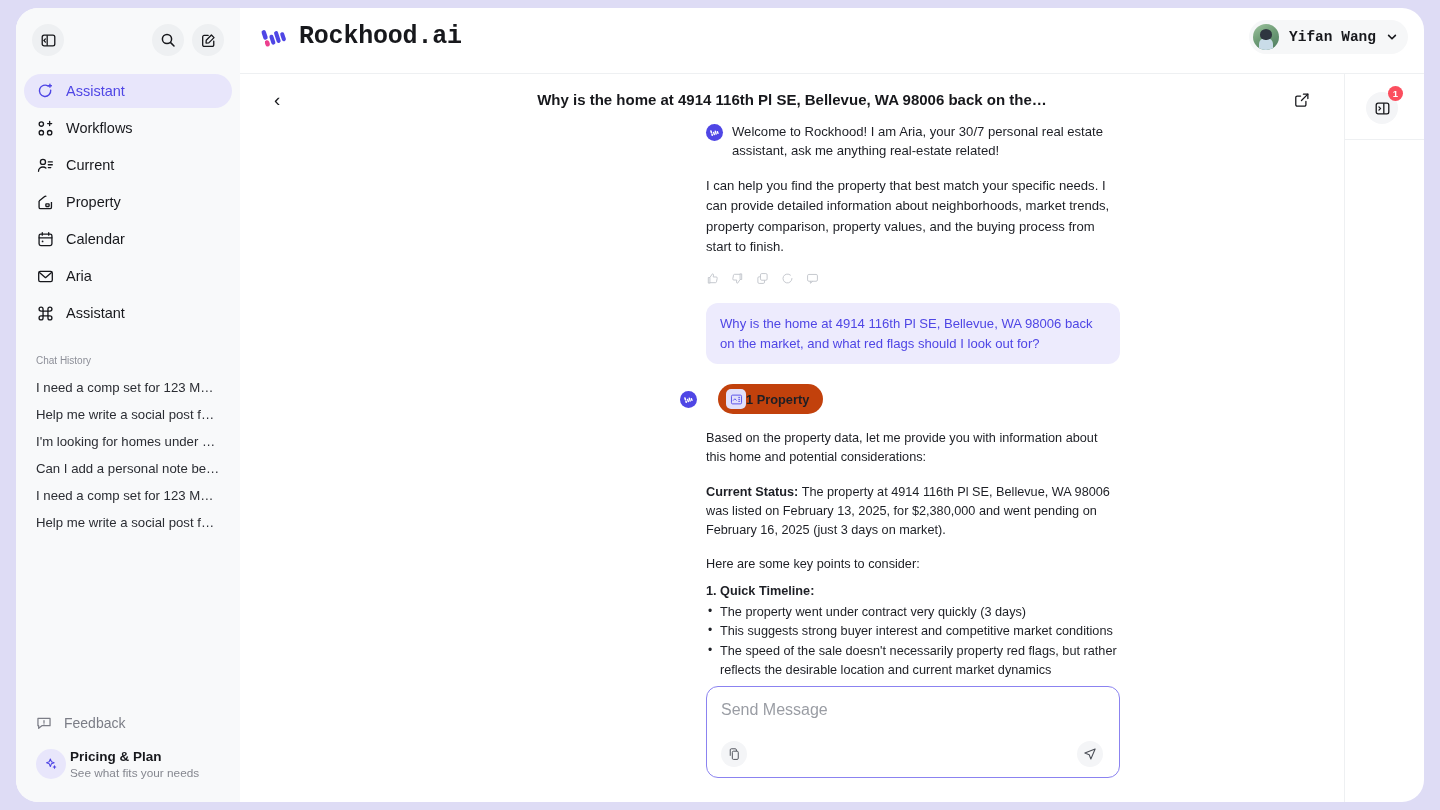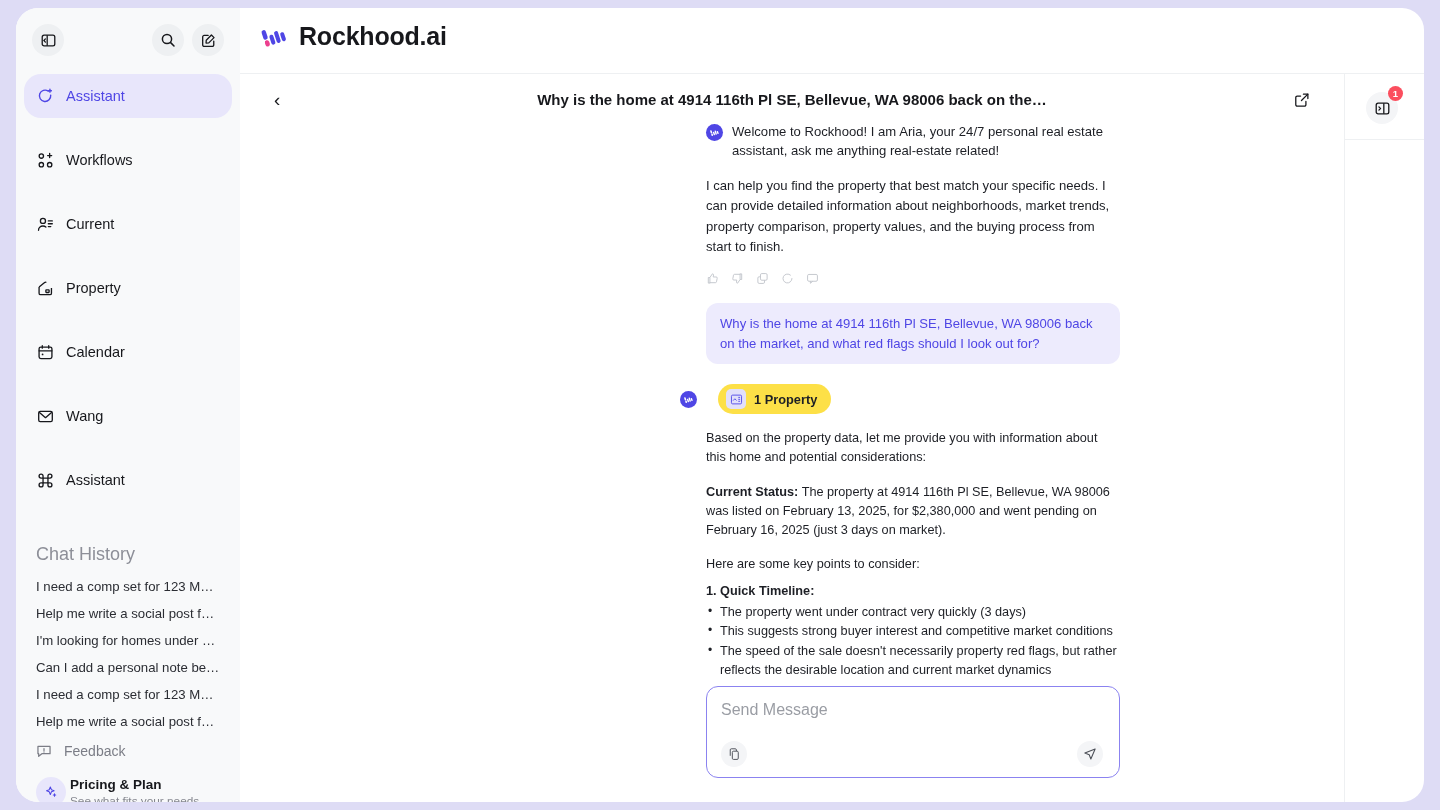--- a/index.html
+++ b/index.html
@@ -34,29 +34,29 @@
   .icon-btn {
     width: 32px; height: 32px; border-radius: 50%;
     background: #eef0f2;
     display: flex; align-items: center; justify-content: center;
     cursor: pointer;
   }
   .sb-top-right { display: flex; gap: 8px; }
   .nav { margin-top: 14px; padding: 0 8px; }
   .nav-item {
     display: flex; align-items: center; gap: 12px;
-    height: 44px; padding: 0 12px; margin-bottom: 20px;
+    height: 34px; padding: 0 12px; margin-bottom: 3px;
     border-radius: 17px;
     color: #17181c; font-size: 14.5px; cursor: pointer;
   }
   .nav-item.active { background: #e8e6fb; color: #4f46e5; font-weight: 500; }
   .nav-item .ic { width: 18px; height: 18px; display:flex; align-items:center; justify-content:center; flex-shrink:0;}
   .hist-title {
     margin: 22px 0 8px 20px;
-    font-size: 18px; color: #8d8f98;
+    font-size: 10px; color: #8d8f98;
   }
   .hist-list { padding: 0 8px; }
   .hist-item {
     font-size: 13.2px; color: #2b2d33;
     padding: 6px 12px; white-space: nowrap;
     overflow: hidden; text-overflow: ellipsis;
     cursor: pointer; border-radius: 8px;
   }
   .sb-bottom { margin-top: auto; padding: 0 8px 16px 8px; }
   .feedback {
@@ -74,20 +74,21 @@
   }
   .pricing-t { font-size: 13.5px; font-weight: 700; color: #17181c; line-height: 1.25;}
   .pricing-s { font-size: 11.8px; color: #85878f; line-height: 1.35;}
 
   
   .main { flex: 1; display: flex; flex-direction: column; min-width: 0; position: relative;}
   .topbar {
     height: 66px; display: flex; align-items: center;
     padding: 0 16px 8px 18px; border-bottom: 1px solid #eef0f2;
     flex-shrink: 0;
+    font-family: Liberation Mono, monospace;
   }
   .brand { display: flex; align-items: center; gap: 10px; }
   .brand-name { font-size: 25px; font-weight: 700; color: #17181c; letter-spacing: -0.2px;}
   .user {
     margin-left: auto; display: flex; align-items: center; gap: 10px;
     background: #f6f7f8; border-radius: 20px; padding: 4px 10px 4px 4px; cursor: pointer;
   }
   .avatar {
     width: 26px; height: 26px; border-radius: 50%;
     background: linear-gradient(150deg,#9fc5a0 0%,#6f9d77 45%,#4e7c60 100%);
@@ -137,22 +138,22 @@
   .user-bubble-wrap { display:flex; justify-content:flex-end; margin-top: 18px; }
   .user-bubble {
     background: #edebfd; color: #4f46e5;
     font-size: 13.1px; line-height: 1.52;
     border-radius: 12px; padding: 11px 14px;
     max-width: 452px;
   }
 
   .prop-row { display:flex; align-items:center; gap: 9px; margin-top: 20px;}
   .prop-chip {
-    display:flex; align-items:center; gap: 8px;
-    background:#fde047; border-radius: 16px; padding: 5px 14px 5px 8px;
+    display:flex; align-items:center; 
+    background:#c2410c; border-radius: 16px; padding: 5px 14px 5px 8px;
     cursor:pointer;
   }
   .prop-chip .pic {
     width: 20px; height: 20px; border-radius: 5px; background:#e2e0fa;
     display:flex; align-items:center; justify-content:center; flex-shrink:0;
   }
   .prop-chip span { font-size: 12.8px; font-weight:700; color:#1d1f25; }
 
   .body-txt { font-size: 12.7px; color:#1d1f25; line-height:1.5; margin-top: 15px;}
   .body-txt b { font-weight: 700; }
@@ -282,21 +283,21 @@
         </span>
         <span>Calendar</span>
       </div>
       <div class="nav-item">
         <span class="ic">
           <svg width="17" height="17" viewBox="0 0 18 18" fill="none" stroke="#17181c" stroke-width="1.4" stroke-linejoin="round">
             <rect x="1.8" y="3.6" width="14.4" height="10.8" rx="1.6"></rect>
             <path d="M2.3 4.4 9 10.2l6.7-5.8"></path>
           </svg>
         </span>
-        <span>Wang</span>
+        <span>Aria</span>
       </div>
       <div class="nav-item">
         <span class="ic">
           <svg width="17" height="17" viewBox="0 0 18 18" fill="none" stroke="#17181c" stroke-width="1.4" stroke-linejoin="round">
             <path d="M6.4 6.4h5.2v5.2H6.4z"></path>
             <path d="M6.4 6.4H4.3a2.1 2.1 0 1 1 2.1-2.1v2.1zM11.6 6.4h2.1a2.1 2.1 0 1 0-2.1-2.1v2.1zM6.4 11.6H4.3a2.1 2.1 0 1 0 2.1 2.1v-2.1zM11.6 11.6h2.1a2.1 2.1 0 1 1-2.1 2.1v-2.1z"></path>
           </svg>
         </span>
         <span>Assistant</span>
       </div>
@@ -346,20 +347,29 @@
             <g transform="rotate(-18 16 16)">
               <rect x="5.5" y="17.5" width="4.6" height="6.6" rx="2.3" fill="#ec3f8e"></rect>
               <rect x="5.5" y="6.5" width="4.6" height="10.2" rx="2.3" fill="#4f46e5"></rect>
               <rect x="11.8" y="13.5" width="4.2" height="10.6" rx="2.1" fill="#4f46e5"></rect>
               <rect x="17.5" y="11.5" width="4.2" height="12.6" rx="2.1" fill="#4f46e5"></rect>
               <rect x="23.2" y="14.5" width="4.2" height="9.6" rx="2.1" fill="#4f46e5"></rect>
             </g>
           </svg>
         </span>
         <span class="brand-name">Rockhood.ai</span>
+      </div>
+      <div class="user">
+        <div class="avatar"></div>
+        <span class="user-name">Yifan Wang</span>
+        <span>
+          <svg width="12" height="12" viewBox="0 0 12 12" fill="none" stroke="#17181c" stroke-width="1.6" stroke-linecap="round" stroke-linejoin="round">
+            <path d="M2.6 4.4 6 7.8 9.4 4.4"></path>
+          </svg>
+        </span>
       </div>
     </header>
 
     <div class="content-wrap">
       <div class="chat-col">
 
         <div class="chat-head">
           <div class="nav-arrow">‹</div>
           <div class="chat-title">Why is the home at 4914 116th Pl SE, Bellevue, WA 98006 back on the…</div>
           <div class="ext">
@@ -378,21 +388,21 @@
               <svg width="11" height="11" viewBox="0 0 16 16" fill="none">
                 <g transform="rotate(-18 8 8)">
                   <rect x="2.6" y="8.4" width="2.3" height="3.4" rx="1.15" fill="#ffffff"></rect>
                   <rect x="2.6" y="3.2" width="2.3" height="4.9" rx="1.15" fill="#ffffff"></rect>
                   <rect x="5.8" y="6.6" width="2.1" height="5.2" rx="1.05" fill="#ffffff"></rect>
                   <rect x="8.6" y="5.6" width="2.1" height="6.2" rx="1.05" fill="#ffffff"></rect>
                   <rect x="11.4" y="7.1" width="2.1" height="4.7" rx="1.05" fill="#ffffff"></rect>
                 </g>
               </svg>
             </div>
-            <div class="greet">Welcome to Rockhood! I am Aria, your 24/7 personal real estate assistant, ask me anything real-estate related!</div>
+            <div class="greet">Welcome to Rockhood! I am Aria, your 30/7 personal real estate assistant, ask me anything real-estate related!</div>
           </div>
 
           <div class="inner">
             <div class="para">I can help you find the property that best match your specific needs. I can provide detailed information about neighborhoods, market trends, property comparison, property values, and the buying process from start to finish.</div>
             <div class="react-row">
               <span class="r">
                 <svg width="13" height="13" viewBox="0 0 18 18" fill="none" stroke="#c2c5cc" stroke-width="1.3" stroke-linejoin="round">
                   <path d="M5.4 15.4V7.6l3.5-5.1c.9 0 1.6.8 1.5 1.7l-.4 2.7h4a1.5 1.5 0 0 1 1.5 1.8l-1 4.9a1.5 1.5 0 0 1-1.5 1.2H5.4z"></path>
                   <path d="M5.4 7.6H3.2v7.8h2.2"></path>
                 </svg>

